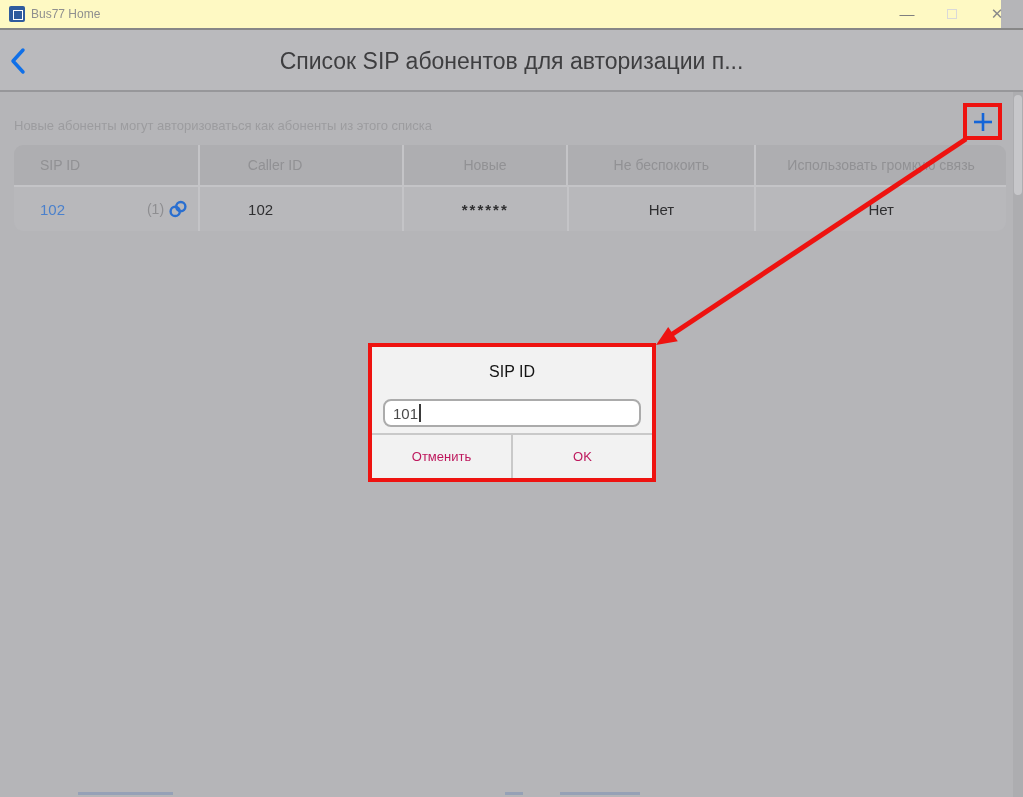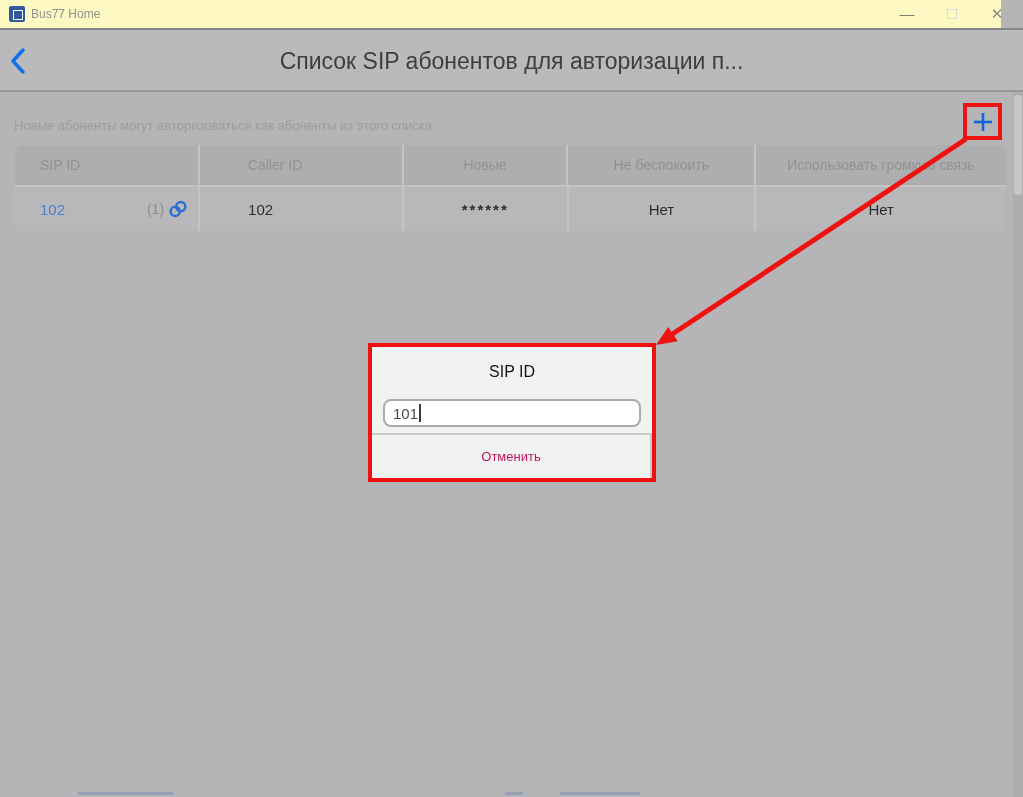--- a/index.html
+++ b/index.html
@@ -144,20 +144,21 @@
 
   <div class="dialog-annot">
     <div class="dialog">
       <div class="dlg-title">SIP ID</div>
       <div class="dlg-input">
         <span>101</span>
           <span class="caret"></span>
       </div>
       <div class="dlg-btnrow">
         <div class="dlg-btn cancel">Отменить</div>
+        <div class="dlg-btn ok">OK</div>
       </div>
     </div>
   </div>
 
   <div class="bottom-artifacts">
     <i class="ba1"></i>
       <i class="ba2"></i>
       <i class="ba3"></i>
   </div>
 

